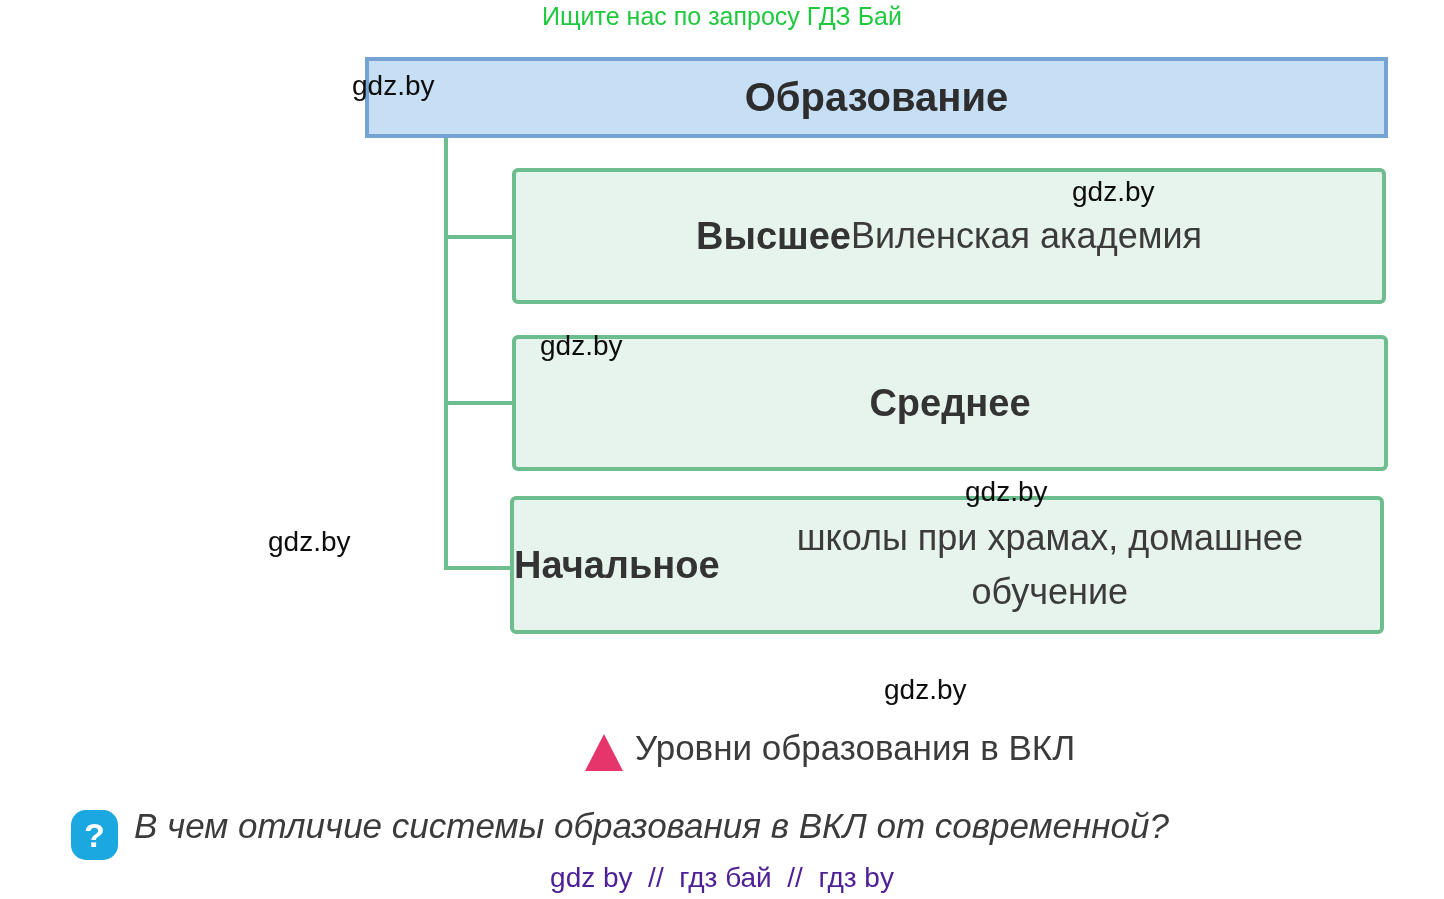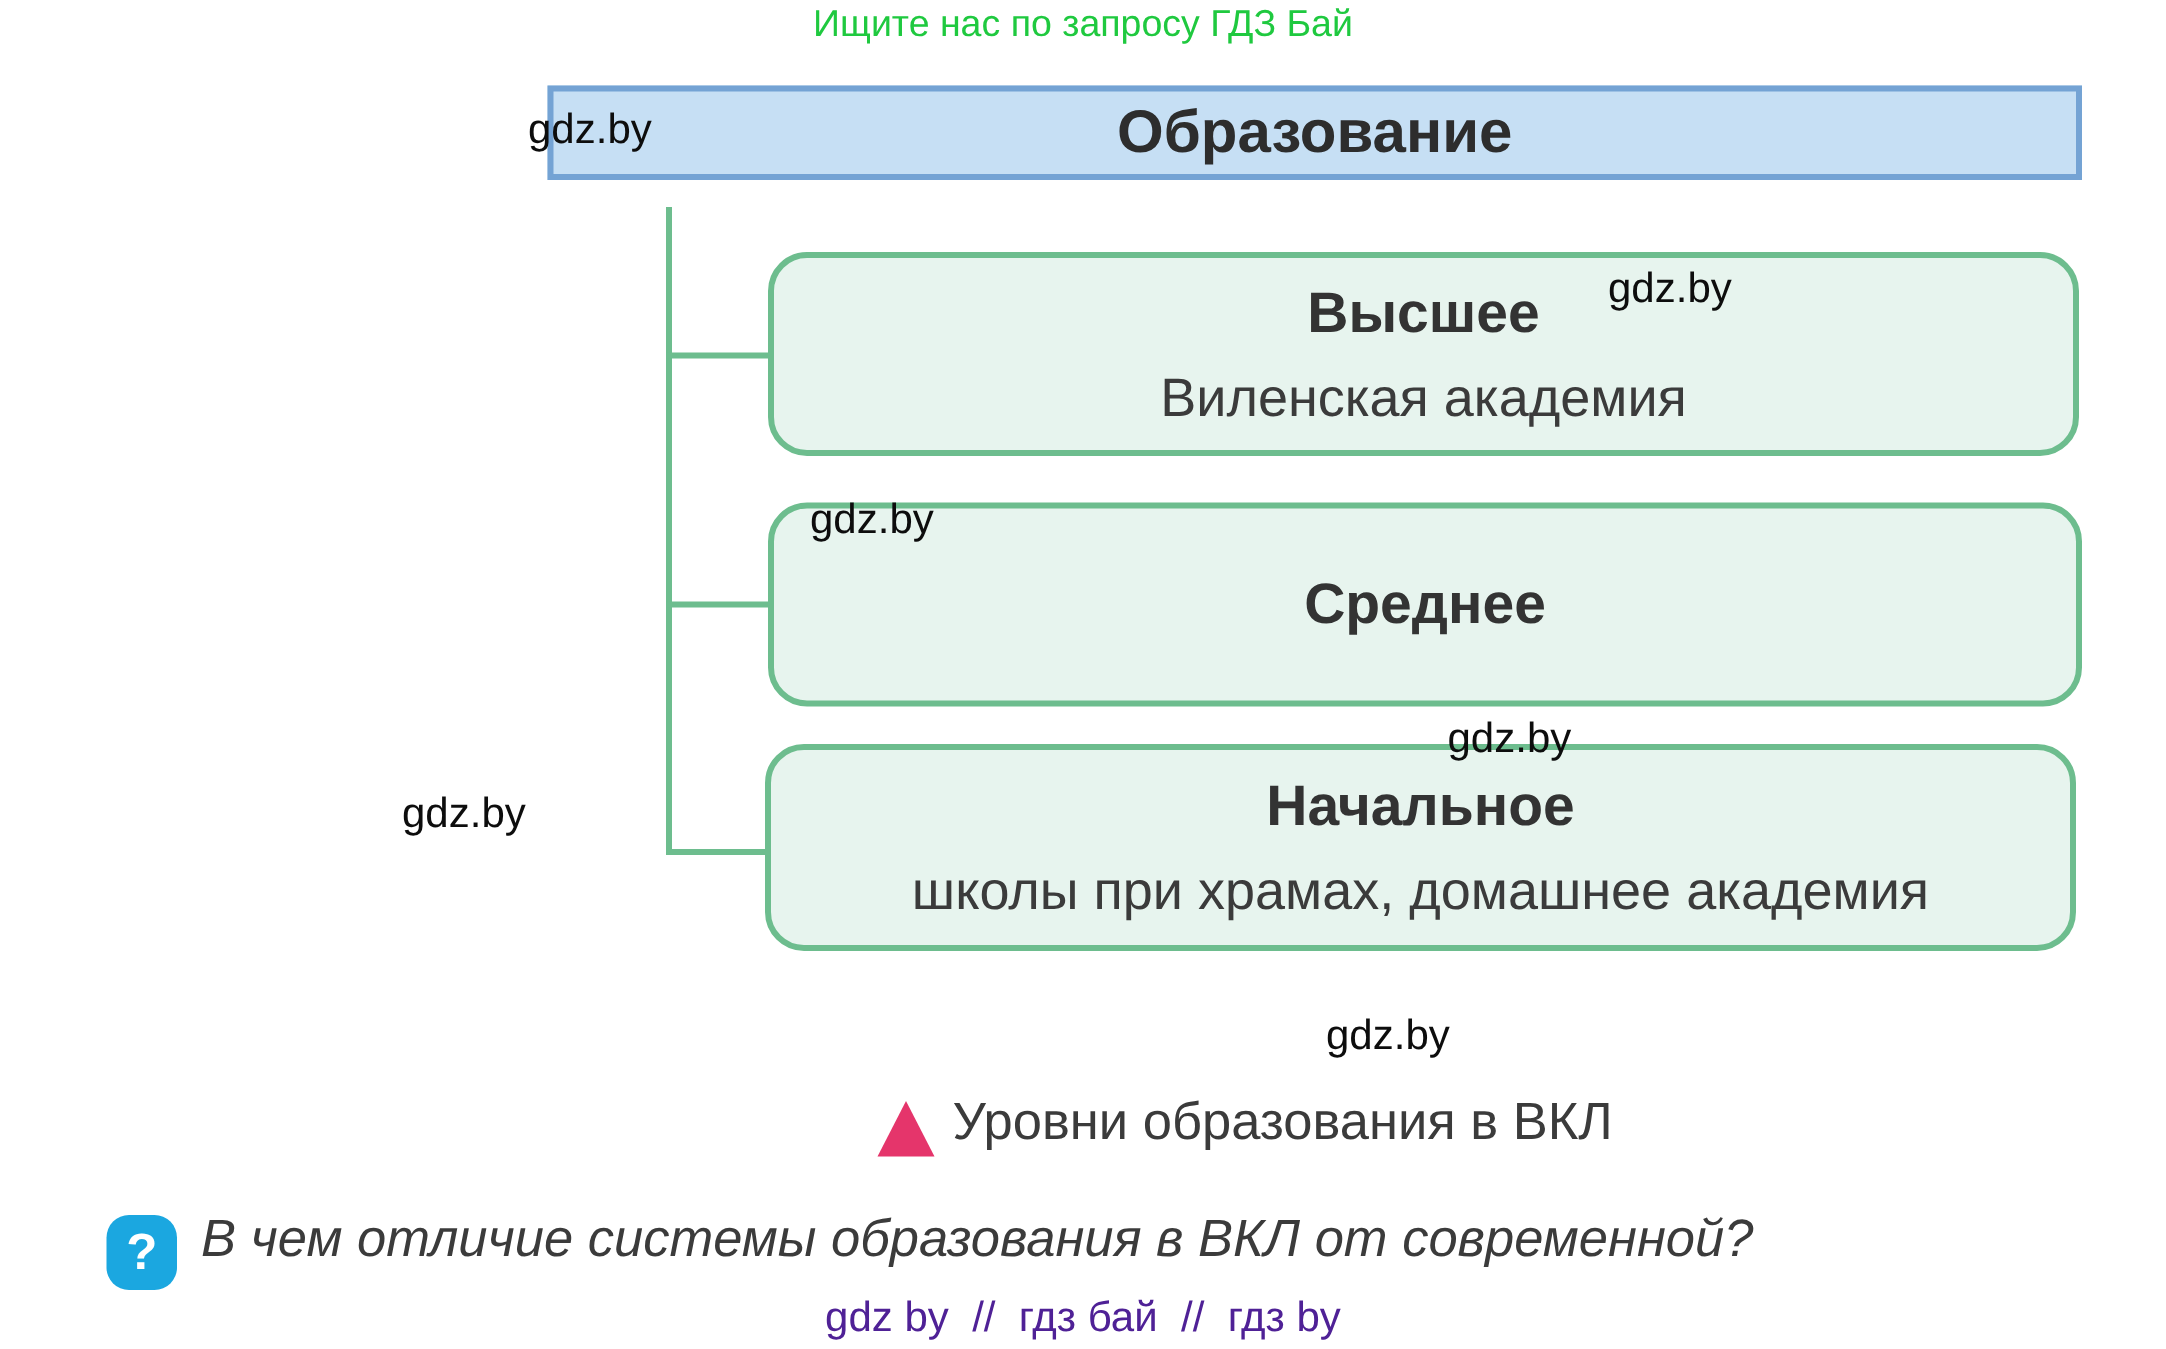--- a/index.html
+++ b/index.html
@@ -24,34 +24,34 @@
     background:#ffffff;
     overflow:hidden;
   }
   .banner-top{
     position:absolute;left:0;top:2px;width:100%;
     text-align:center;
     color:var(--banner-green);
     font-size:25px;font-weight:500;
   }
   .root-box{
-    position:absolute;left:365px;top:57px;width:1023px;height:63px;
+    position:absolute;left:365px;top:57px;width:1023px;height:81px;
     background:var(--root-fill);
     border:4px solid var(--root-border);
     display:flex;align-items:center;justify-content:center;
   }
   .root-title{
     font-size:40px;font-weight:bold;color:#2d2d2d;
   }
   .level-box{
     position:absolute;
     background:var(--level-fill);
     border:4px solid var(--level-border);
-    border-radius:26px;
-    display:flex;flex-direction:column;align-items:center;justify-content:center;
+    border-radius:6px;
+    display:flex;flex-direction:row;align-items:center;justify-content:center;
   }
   .level-box.b1{left:512px;top:168px;width:874px;height:136px;}
   .level-box.b2{left:512px;top:335px;width:876px;height:136px;}
   .level-box.b3{left:510px;top:496px;width:874px;height:138px;}
   .level-title{font-size:38px;font-weight:bold;color:var(--text-dark);line-height:58px;}
   .level-subtitle{font-size:36px;color:#3b3b3b;line-height:54px;text-align:center;}
   .conn{position:absolute;background:var(--connector);}
   .conn.v{left:444px;top:138px;width:4px;height:432px;}
   .conn.h1{left:444px;top:235px;width:68px;height:4px;}
   .conn.h2{left:444px;top:401px;width:68px;height:4px;}
@@ -120,21 +120,21 @@
     <div class="level-title">Высшее</div>
     <div class="level-subtitle">Виленская академия</div>
   </div>
 
   <div class="level-box b2">
     <div class="level-title">Среднее</div>
   </div>
 
   <div class="level-box b3">
     <div class="level-title">Начальное</div>
-    <div class="level-subtitle">школы при храмах, домашнее академия</div>
+    <div class="level-subtitle">школы при храмах, домашнее обучение</div>
   </div>
 
   <div class="wm w1">gdz.by</div>
   <div class="wm w2">gdz.by</div>
   <div class="wm w3">gdz.by</div>
   <div class="wm w4">gdz.by</div>
   <div class="wm w5">gdz.by</div>
   <div class="wm w6">gdz.by</div>
 
   <div class="caption-row">

